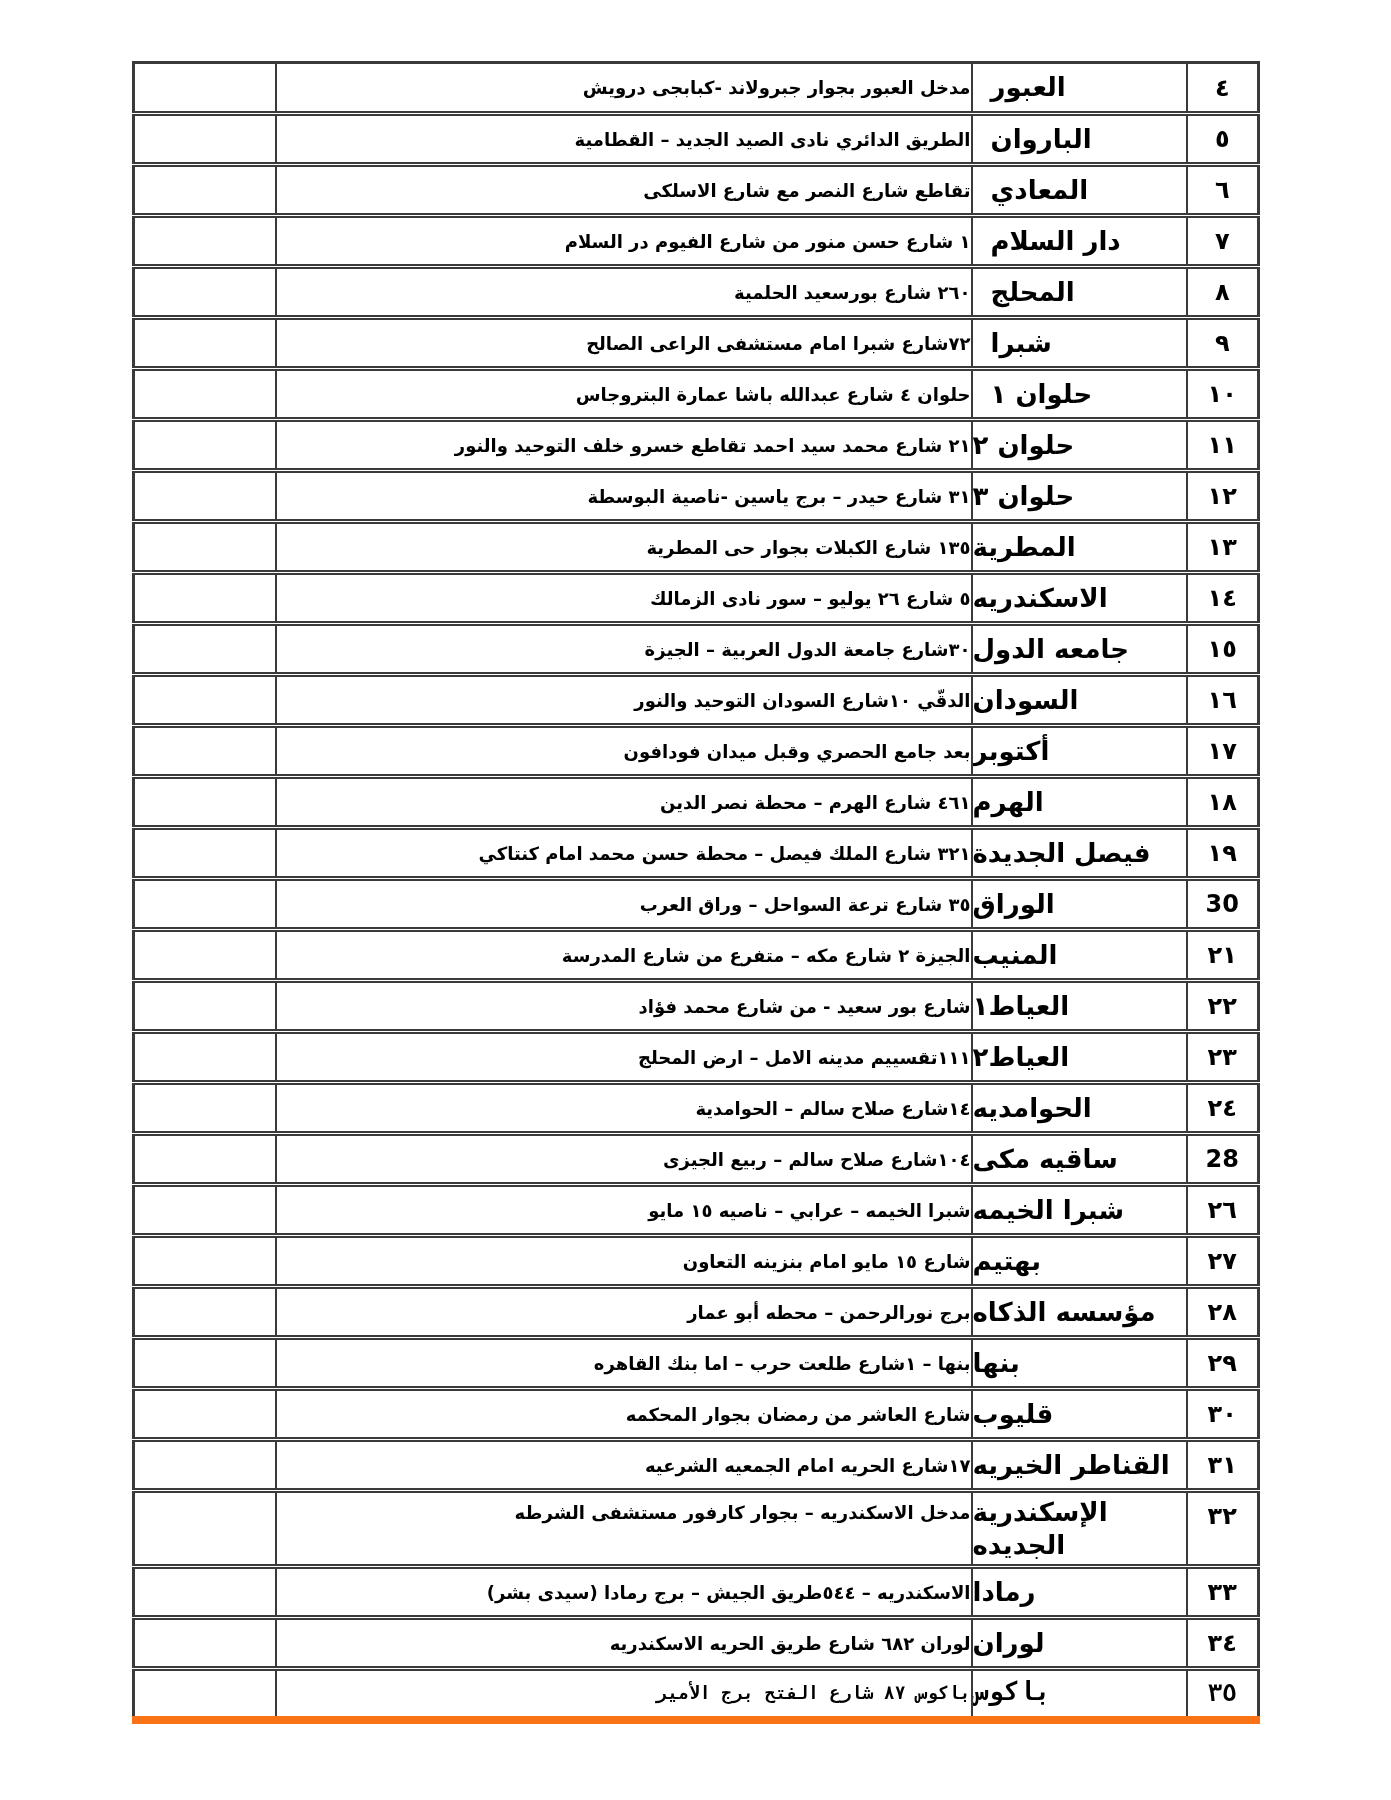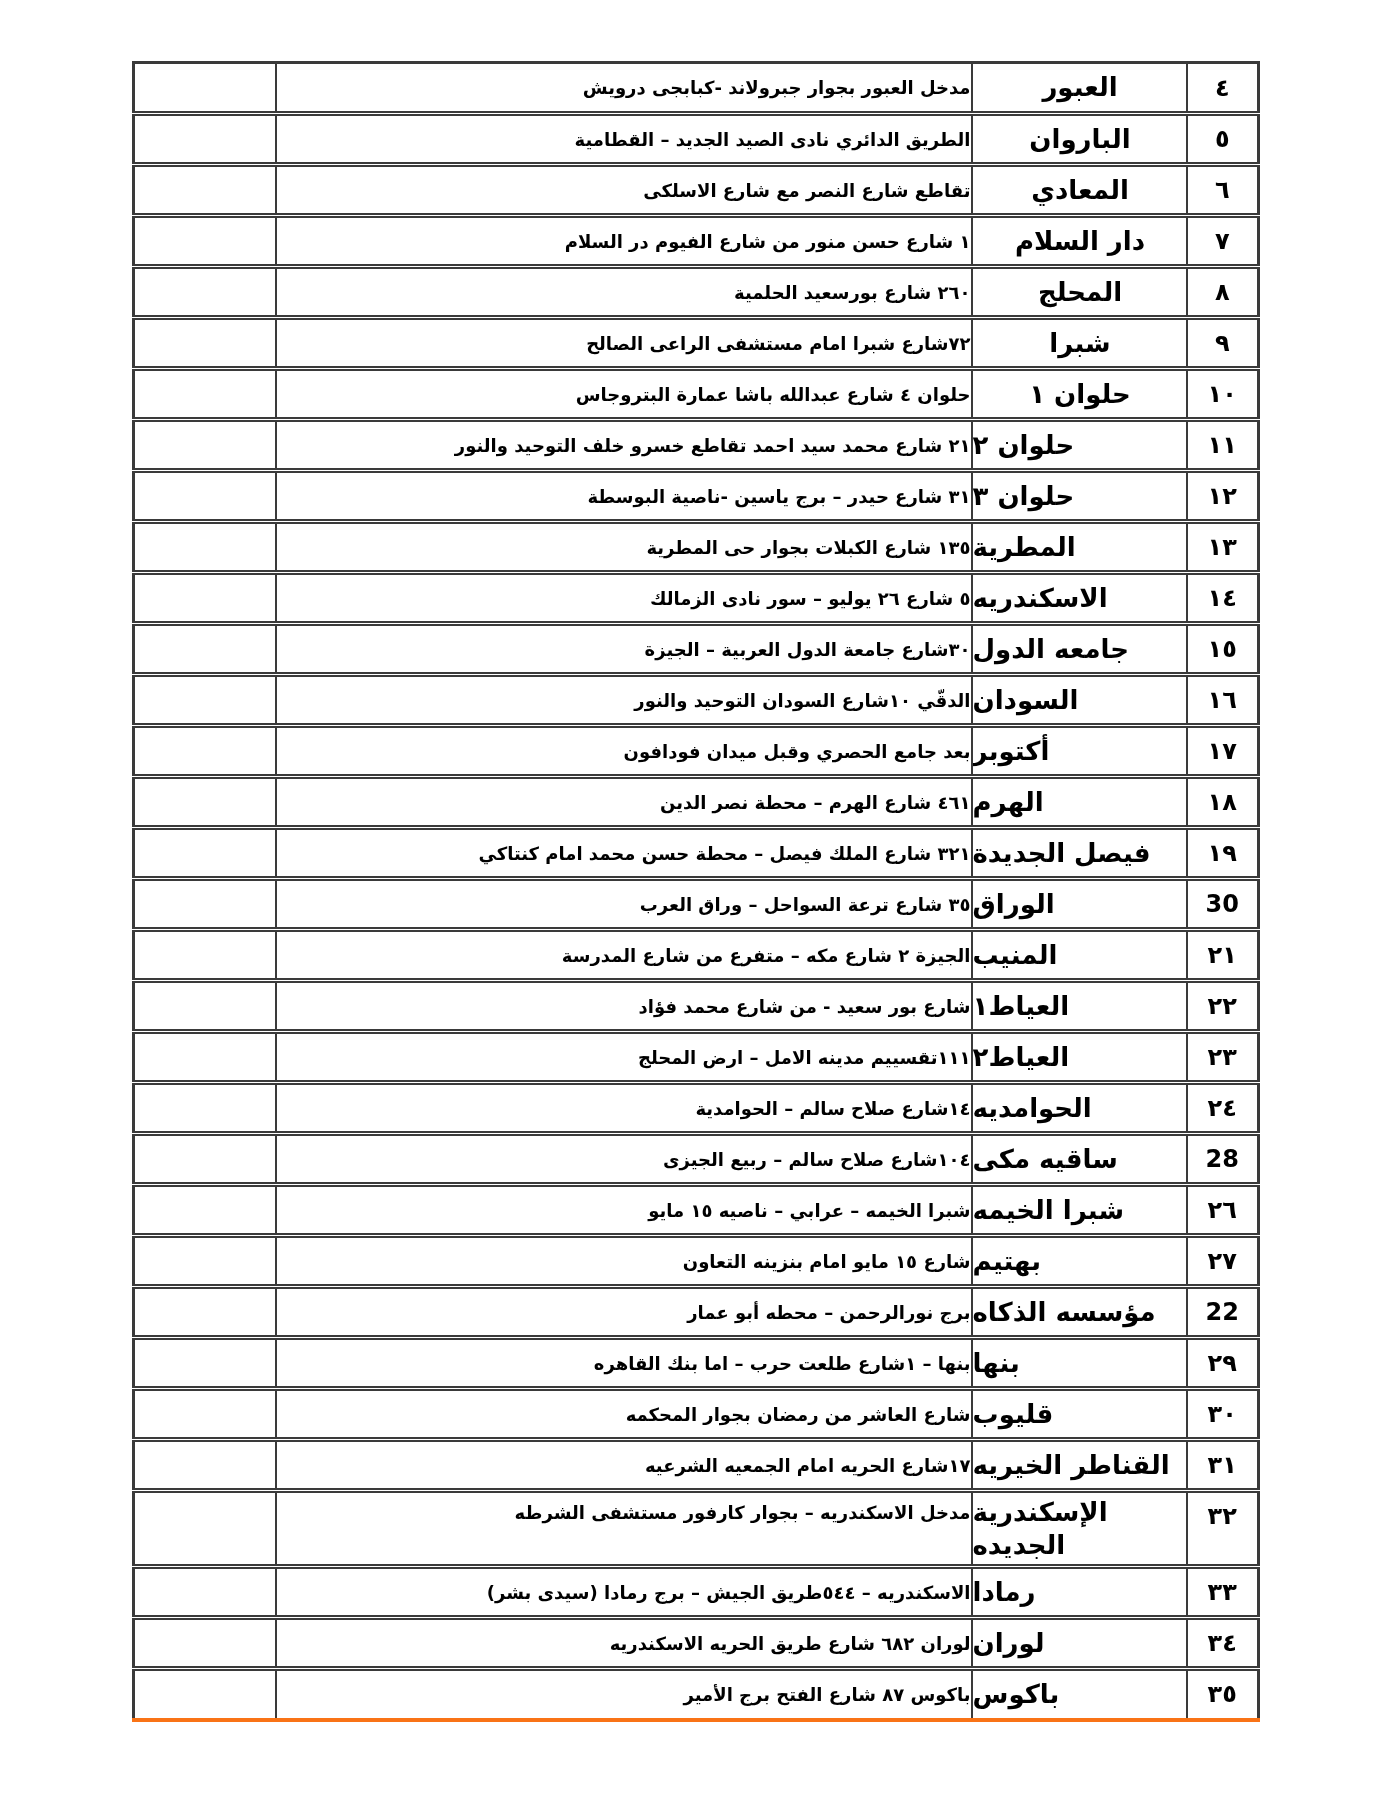--- a/index.html
+++ b/index.html
@@ -36,38 +36,38 @@
     padding: 0;
     font-weight: bold;
   }
   table.branches tr {
     height: 51px;
   }
   table.branches tr.tall {
     height: 76px;
   }
   table.branches tr:last-child td {
-    border-bottom: 4px solid #f97316;
+    border-bottom: 8px solid #f97316;
+    font-family: Liberation Mono, monospace;
   }
   td.num {
     text-align: center;
     font-size: 24px;
   }
   td.name {
     text-align: left;
     font-size: 26px;
     padding-right: 10px;
     padding-left: 4px;
     white-space: pre;
     line-height: 1.25;
   }
   tr.name-center td.name {
-    text-align: center;
     padding-right: 2px;
-    padding-left: 4px;
+    padding-left: 18px;
   }
   td.addr {
     text-align: right;
     font-size: 18px;
     padding-right: 12px;
     padding-left: 6px;
     white-space: nowrap;
   }
   td.empty {
     background: #ffffff;
@@ -229,21 +229,21 @@
           <td class="addr">شبرا الخيمه – عرابي – ناصيه ١٥ مايو</td>
           <td class="empty"></td>
         </tr>
         <tr>
           <td class="num">٢٧</td>
           <td class="name">بهتيم</td>
           <td class="addr">شارع ١٥ مايو امام بنزينه التعاون</td>
           <td class="empty"></td>
         </tr>
         <tr>
-          <td class="num">22</td>
+          <td class="num">٢٨</td>
           <td class="name">مؤسسه الذكاه</td>
           <td class="addr">برج نورالرحمن – محطه أبو عمار</td>
           <td class="empty"></td>
         </tr>
         <tr>
           <td class="num">٢٩</td>
           <td class="name">بنها</td>
           <td class="addr">بنها – ١شارع طلعت حرب – اما بنك القاهره</td>
           <td class="empty"></td>
         </tr>

